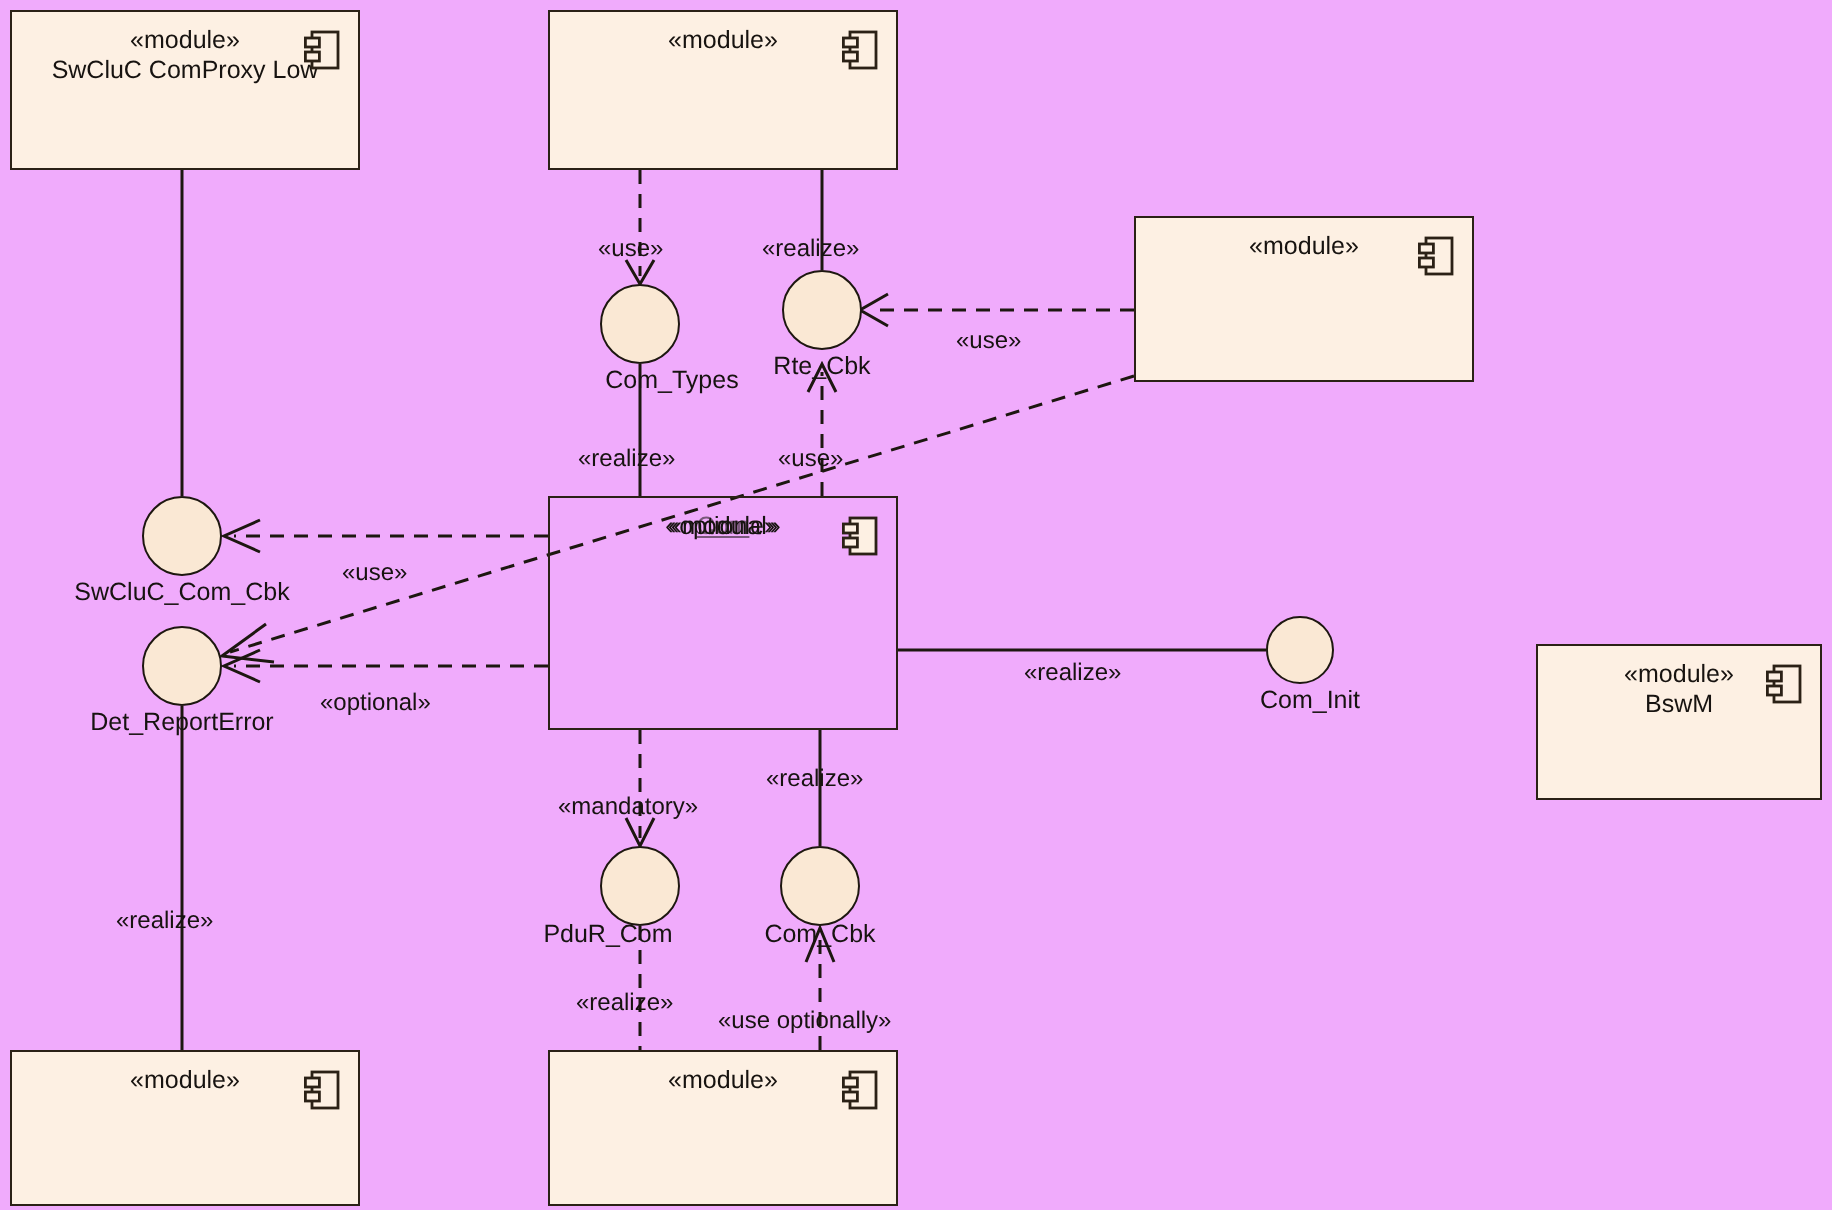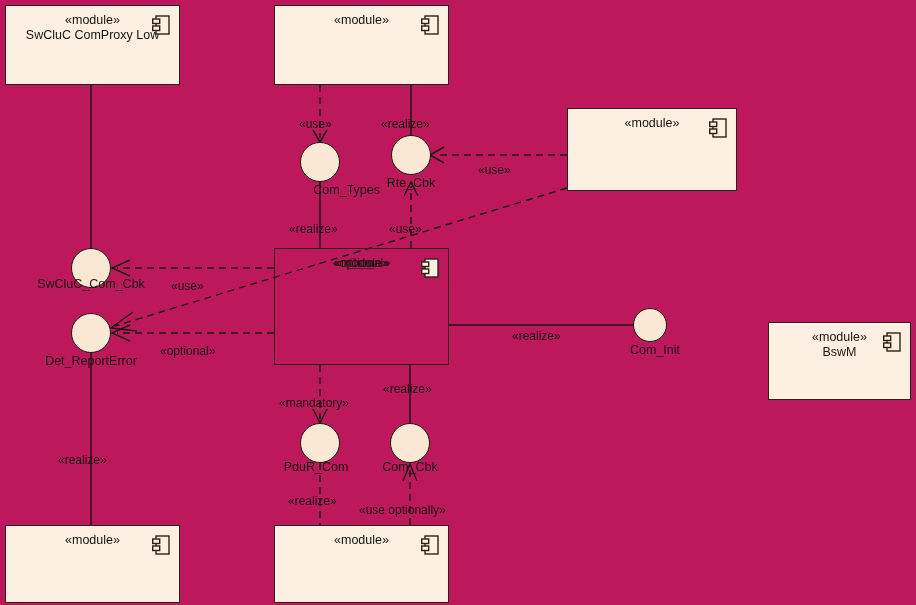--- a/index.html
+++ b/index.html
@@ -1,17 +1,17 @@
 <!DOCTYPE html>
 <html><head>
 <meta charset="utf-8">
 <style>
   html,body{margin:0;padding:0;background:#ffffff;}
   body{font-family:"Liberation Sans",sans-serif;}
-  #stage{position:relative;width:916px;height:605px;overflow:hidden;background:#be185d;}
+  #stage{position:relative;width:916px;height:605px;overflow:hidden;background:#f0abfc;}
   #svg{position:absolute;left:0;top:0;width:916px;height:605px;}
   .module{position:absolute;box-sizing:border-box;background:#fdf0e3;border:1.4px solid #2b2116;}
   .module .stereo,.module .mname,.module .opt{
     text-align:center;color:#171310;font-size:12.5px;line-height:15px;white-space:nowrap;
   }
   .module .head{position:absolute;left:0;right:0;top:7px;}
   .compicon{position:absolute;right:9px;top:9px;width:18px;height:20px;}
   .circle{position:absolute;box-sizing:border-box;border:1.5px solid #1d1710;background:#fae8d4;border-radius:50%;}
   .ilabel{position:absolute;text-align:center;color:#171310;font-size:12.5px;line-height:14px;white-space:nowrap;}
   .elabel{position:absolute;color:#171310;font-size:12px;line-height:14px;white-space:nowrap;}
@@ -138,36 +138,36 @@
       <div class="stereo">«module»</div>
     </div>
     <svg class="compicon" viewBox="0 0 18 20">
       <rect x="4" y="1" width="13" height="18" fill="#fdf0e3" stroke="#2b2116" stroke-width="1.4"></rect>
       <rect x="0.7" y="4" width="7" height="4.5" fill="#fdf0e3" stroke="#2b2116" stroke-width="1.4"></rect>
       <rect x="0.7" y="11" width="7" height="4.5" fill="#fdf0e3" stroke="#2b2116" stroke-width="1.4"></rect>
     </svg>
   </div>
 
   <div class="circle" style="left:300px;top:142px;width:40px;height:40px;"></div>
-  <div class="ilabel" style="left:260px;top:183px;width:120px;text-align:right;">Com_Types</div>
+  <div class="ilabel" style="left:276px;top:183px;width:120px;">Com_Types</div>
 
   <div class="circle" style="left:391px;top:135px;width:40px;height:40px;"></div>
   <div class="ilabel" style="left:351px;top:176px;width:120px;">Rte_Cbk</div>
 
   <div class="circle" style="left:71px;top:248px;width:40px;height:40px;"></div>
-  <div class="ilabel" style="left:16px;top:277px;width:150px;">SwCluC_Com_Cbk</div>
+  <div class="ilabel" style="left:16px;top:289px;width:150px;">SwCluC_Com_Cbk</div>
 
   <div class="circle" style="left:71px;top:313px;width:40px;height:40px;"></div>
   <div class="ilabel" style="left:16px;top:354px;width:150px;">Det_ReportError</div>
 
   <div class="circle" style="left:633px;top:308px;width:34px;height:34px;"></div>
   <div class="ilabel" style="left:600px;top:343px;width:110px;">Com_Init</div>
 
   <div class="circle" style="left:300px;top:423px;width:40px;height:40px;"></div>
-  <div class="ilabel" style="left:256px;top:460px;width:120px;">PduR_Com</div>
+  <div class="ilabel" style="left:244px;top:460px;width:120px;">PduR_Com</div>
 
   <div class="circle" style="left:390px;top:423px;width:40px;height:40px;"></div>
   <div class="ilabel" style="left:350px;top:460px;width:120px;">Com_Cbk</div>
 
   <div class="elabel" style="left:299px;top:117px;">«use»</div>
   <div class="elabel" style="left:381px;top:117px;">«realize»</div>
   <div class="elabel" style="left:478px;top:163px;">«use»</div>
   <div class="elabel" style="left:289px;top:222px;">«realize»</div>
   <div class="elabel" style="left:389px;top:222px;">«use»</div>
   <div class="elabel" style="left:171px;top:279px;">«use»</div>

